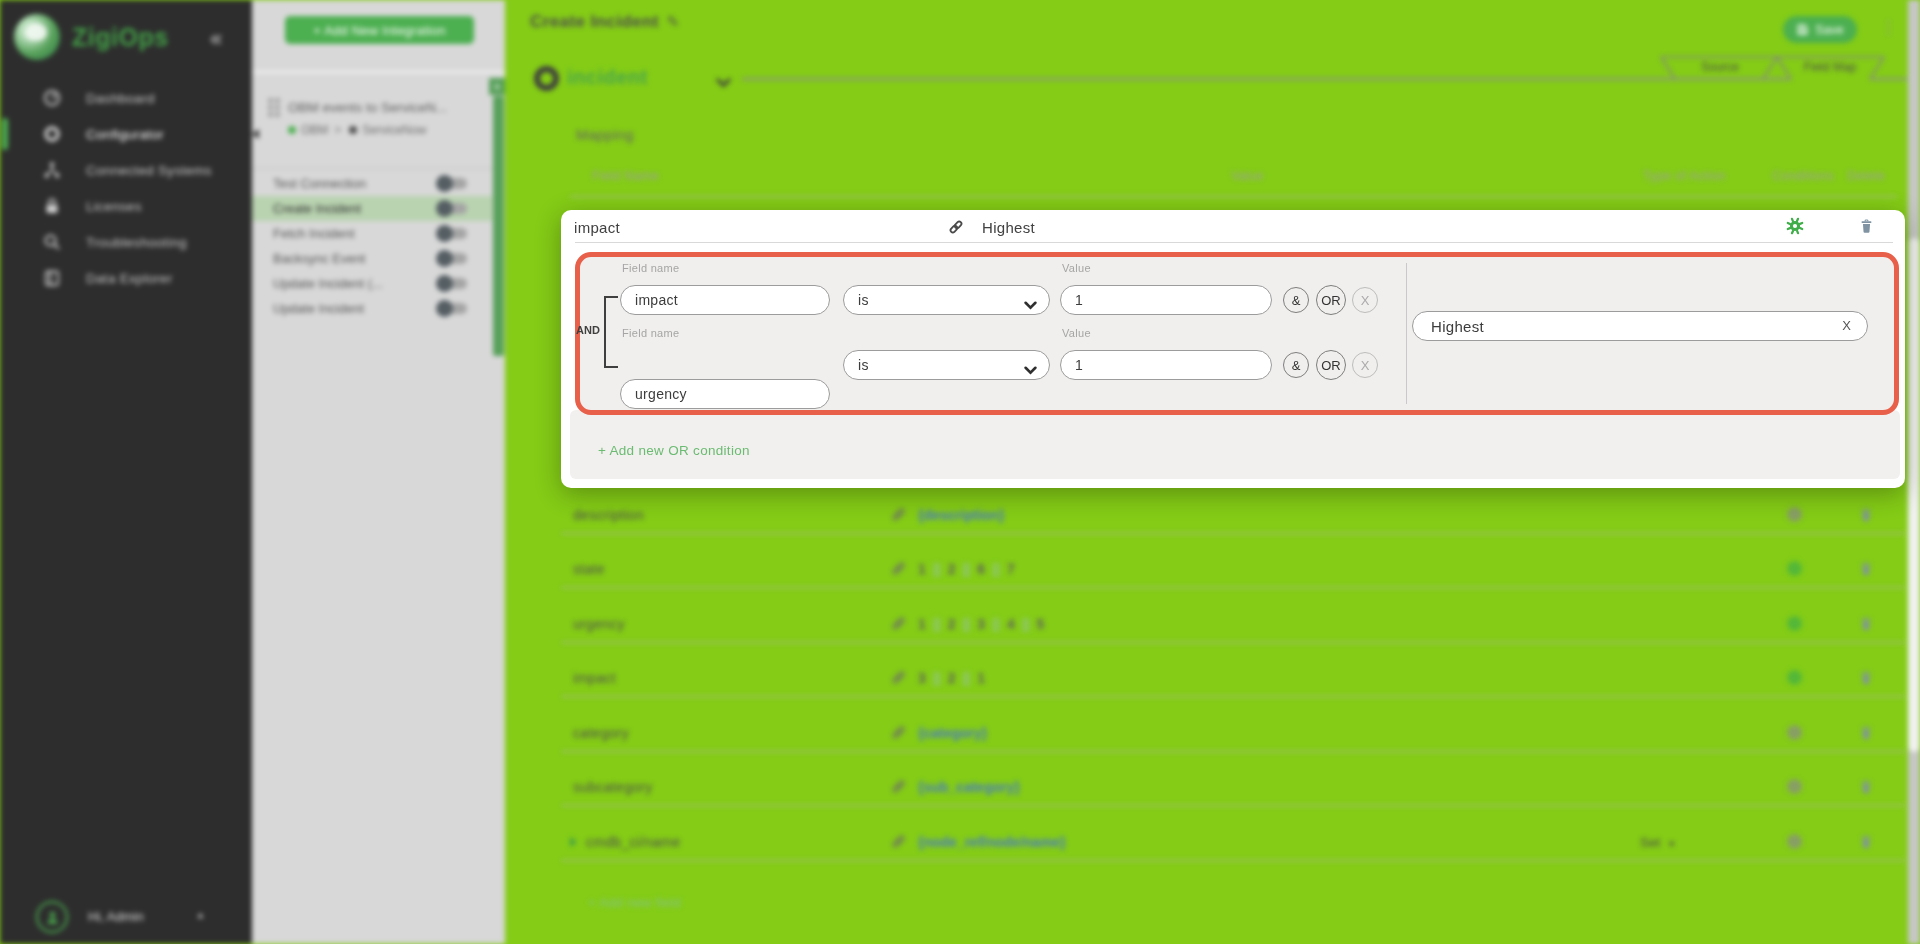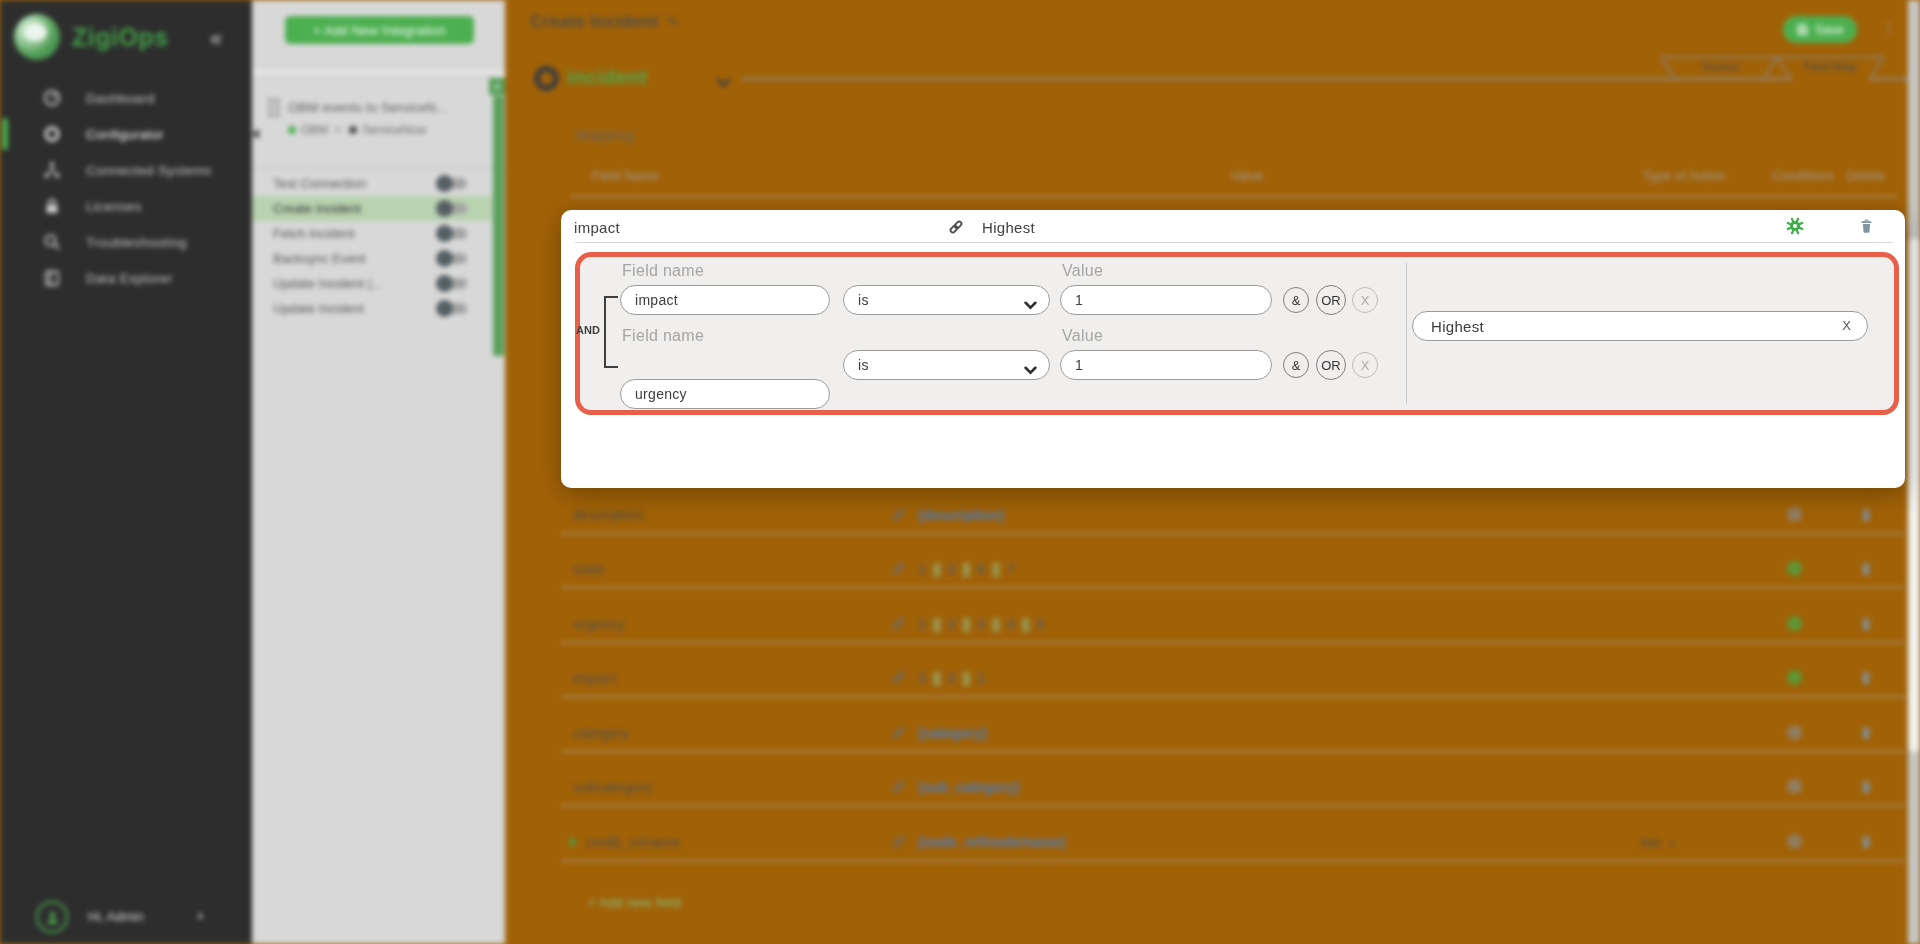--- a/index.html
+++ b/index.html
@@ -1,16 +1,16 @@
 <!DOCTYPE html>
 <html><head>
 <meta charset="utf-8">
 <style>
   html,body{margin:0;padding:0;background:#9a9a9a;}
-  #screen{position:relative;width:1920px;height:944px;overflow:hidden;background:#a16207;
+  #screen{position:relative;width:1920px;height:944px;overflow:hidden;background:#84cc16;
           font-family:"Liberation Sans",sans-serif;-webkit-font-smoothing:antialiased;}
   #screen *{box-sizing:border-box;}
 
   
   .blur-layer{position:absolute;inset:0;filter:blur(2.4px);}
 
   
   .sidebar{position:absolute;left:0;top:0;width:252px;height:944px;background:#2d2d2d;}
   .logo-row{position:absolute;left:14px;top:14px;display:flex;align-items:center;}
   .logo-circle{width:46px;height:46px;border-radius:50%;
@@ -108,21 +108,21 @@
     border-radius:10px;box-shadow:0 6px 26px rgba(0,0,0,.30);}
   .frow-field{position:absolute;left:13px;top:9px;font-size:15px;color:#414141;letter-spacing:.3px;}
   .frow-link{position:absolute;left:386px;top:8px;width:18px;height:18px;color:#4a4a4a;}
   .frow-val{position:absolute;left:421px;top:9px;font-size:15px;color:#414141;letter-spacing:.3px;}
   .frow-gear{position:absolute;left:1225px;top:7px;width:18px;height:18px;color:#3fae49;}
   .frow-trash{position:absolute;left:1297px;top:7px;width:17px;height:18px;color:#7f93a2;}
   .frow-divider{position:absolute;left:14px;top:32px;width:1318px;height:1px;background:#d9d9d9;}
 
   .cond-panel{position:absolute;left:14px;top:42px;width:1324px;height:163px;background:#f0efed;
     border:5px solid #e8604a;border-radius:16px;z-index:3;}
-  .inp-label{position:absolute;font-size:16px;color:#a5a5a5;letter-spacing:.3px;}
+  .inp-label{position:absolute;font-size:11px;color:#a5a5a5;letter-spacing:.3px;}
   .pill{position:absolute;height:30px;background:#fff;border:1px solid #9c9c9c;border-radius:16px;}
   .pill input,.pill select{width:100%;height:100%;border:none;outline:none;background:transparent;
     font-family:inherit;font-size:14px;color:#3c3c3c;padding:0 14px;letter-spacing:.3px;appearance:none;-webkit-appearance:none;}
   .pill .sel-caret{position:absolute;right:12px;top:10px;color:#2f2f2f;pointer-events:none;}
   .circle-btn{position:absolute;border:1.3px solid #7e7e7e;border-radius:50%;background:transparent;
     display:flex;align-items:center;justify-content:center;font-size:13px;color:#333;font-family:inherit;}
   .circle-btn.dim{border-color:#bdbdbd;color:#ababab;}
   .and-bracket{position:absolute;left:24px;top:39px;width:14px;height:72px;
     border-left:2px solid #3f3f3f;border-top:2px solid #3f3f3f;border-bottom:2px solid #3f3f3f;}
   .and-label{position:absolute;left:-4px;top:67px;font-size:11px;font-weight:bold;color:#3f3f3f;}
@@ -584,14 +584,17 @@
               <polyline points="1.5,1.5 6,6 10.5,1.5"></polyline>
             </svg></span></div>
         <div class="inp-label" style="left: 482px; top: 70px;">Value</div>
         <div class="pill" style="left: 480px; top: 93px; width: 212px;"><input value="1" style=""></div>
         <button class="circle-btn " style="left: 703px; top: 95px; width: 26px; height: 26px;">&amp;</button>
         <button class="circle-btn " style="left: 736px; top: 93px; width: 30px; height: 30px;">OR</button>
         <button class="circle-btn dim" style="left: 772px; top: 95px; width: 26px; height: 26px;">X</button>
       </div>
 
     <div class="alt-label">Alternative</div>
+    <div class="add-or-block">
+      <div class="add-or-link">+ Add new OR condition</div>
+    </div>
   </div>
 </div>
 
 </body></html>

